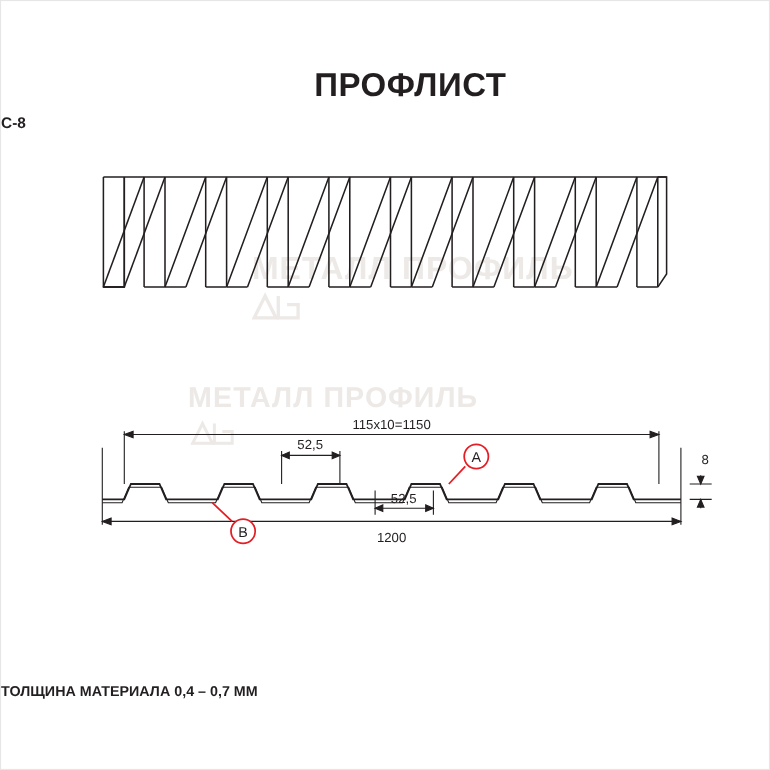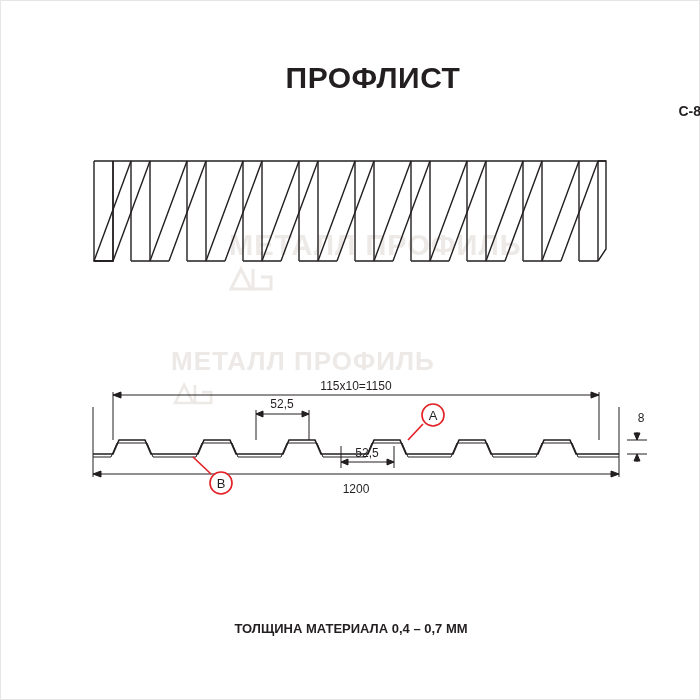--- a/index.html
+++ b/index.html
@@ -30,30 +30,29 @@
     font-size: 30px;
     font-weight: bold;
     letter-spacing: 0.5px;
     padding-left: 22px;
   }
   .subtitle {
     position: absolute;
     top: 102px;
     left: 0;
     width: 700px;
-    text-align: right;
+    text-align: left;
     font-size: 14px;
     font-weight: bold;
   }
   .footnote {
     position: absolute;
     top: 620px;
     left: 0;
     width: 700px;
-    text-align: center;
     font-size: 13px;
     font-weight: bold;
   }
   .iso-wrap {
     position: absolute;
     top: 140px;
     left: 60px;
     width: 580px;
     height: 175px;
   }

